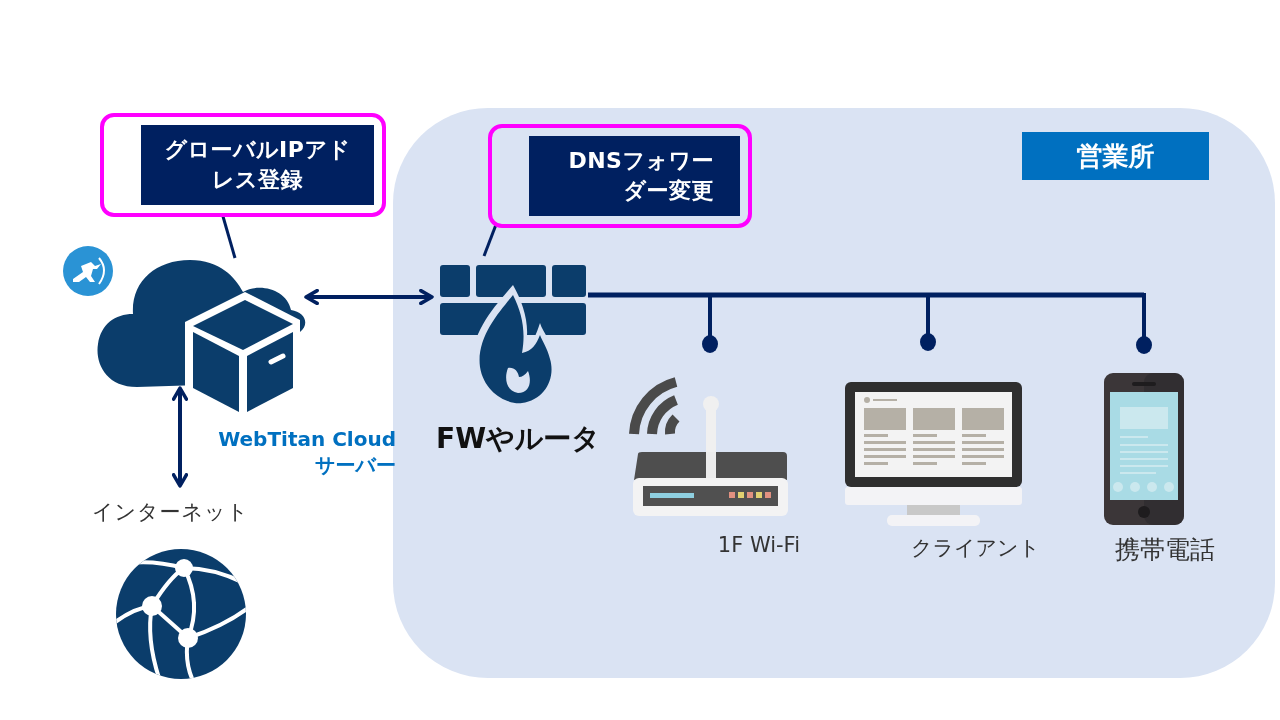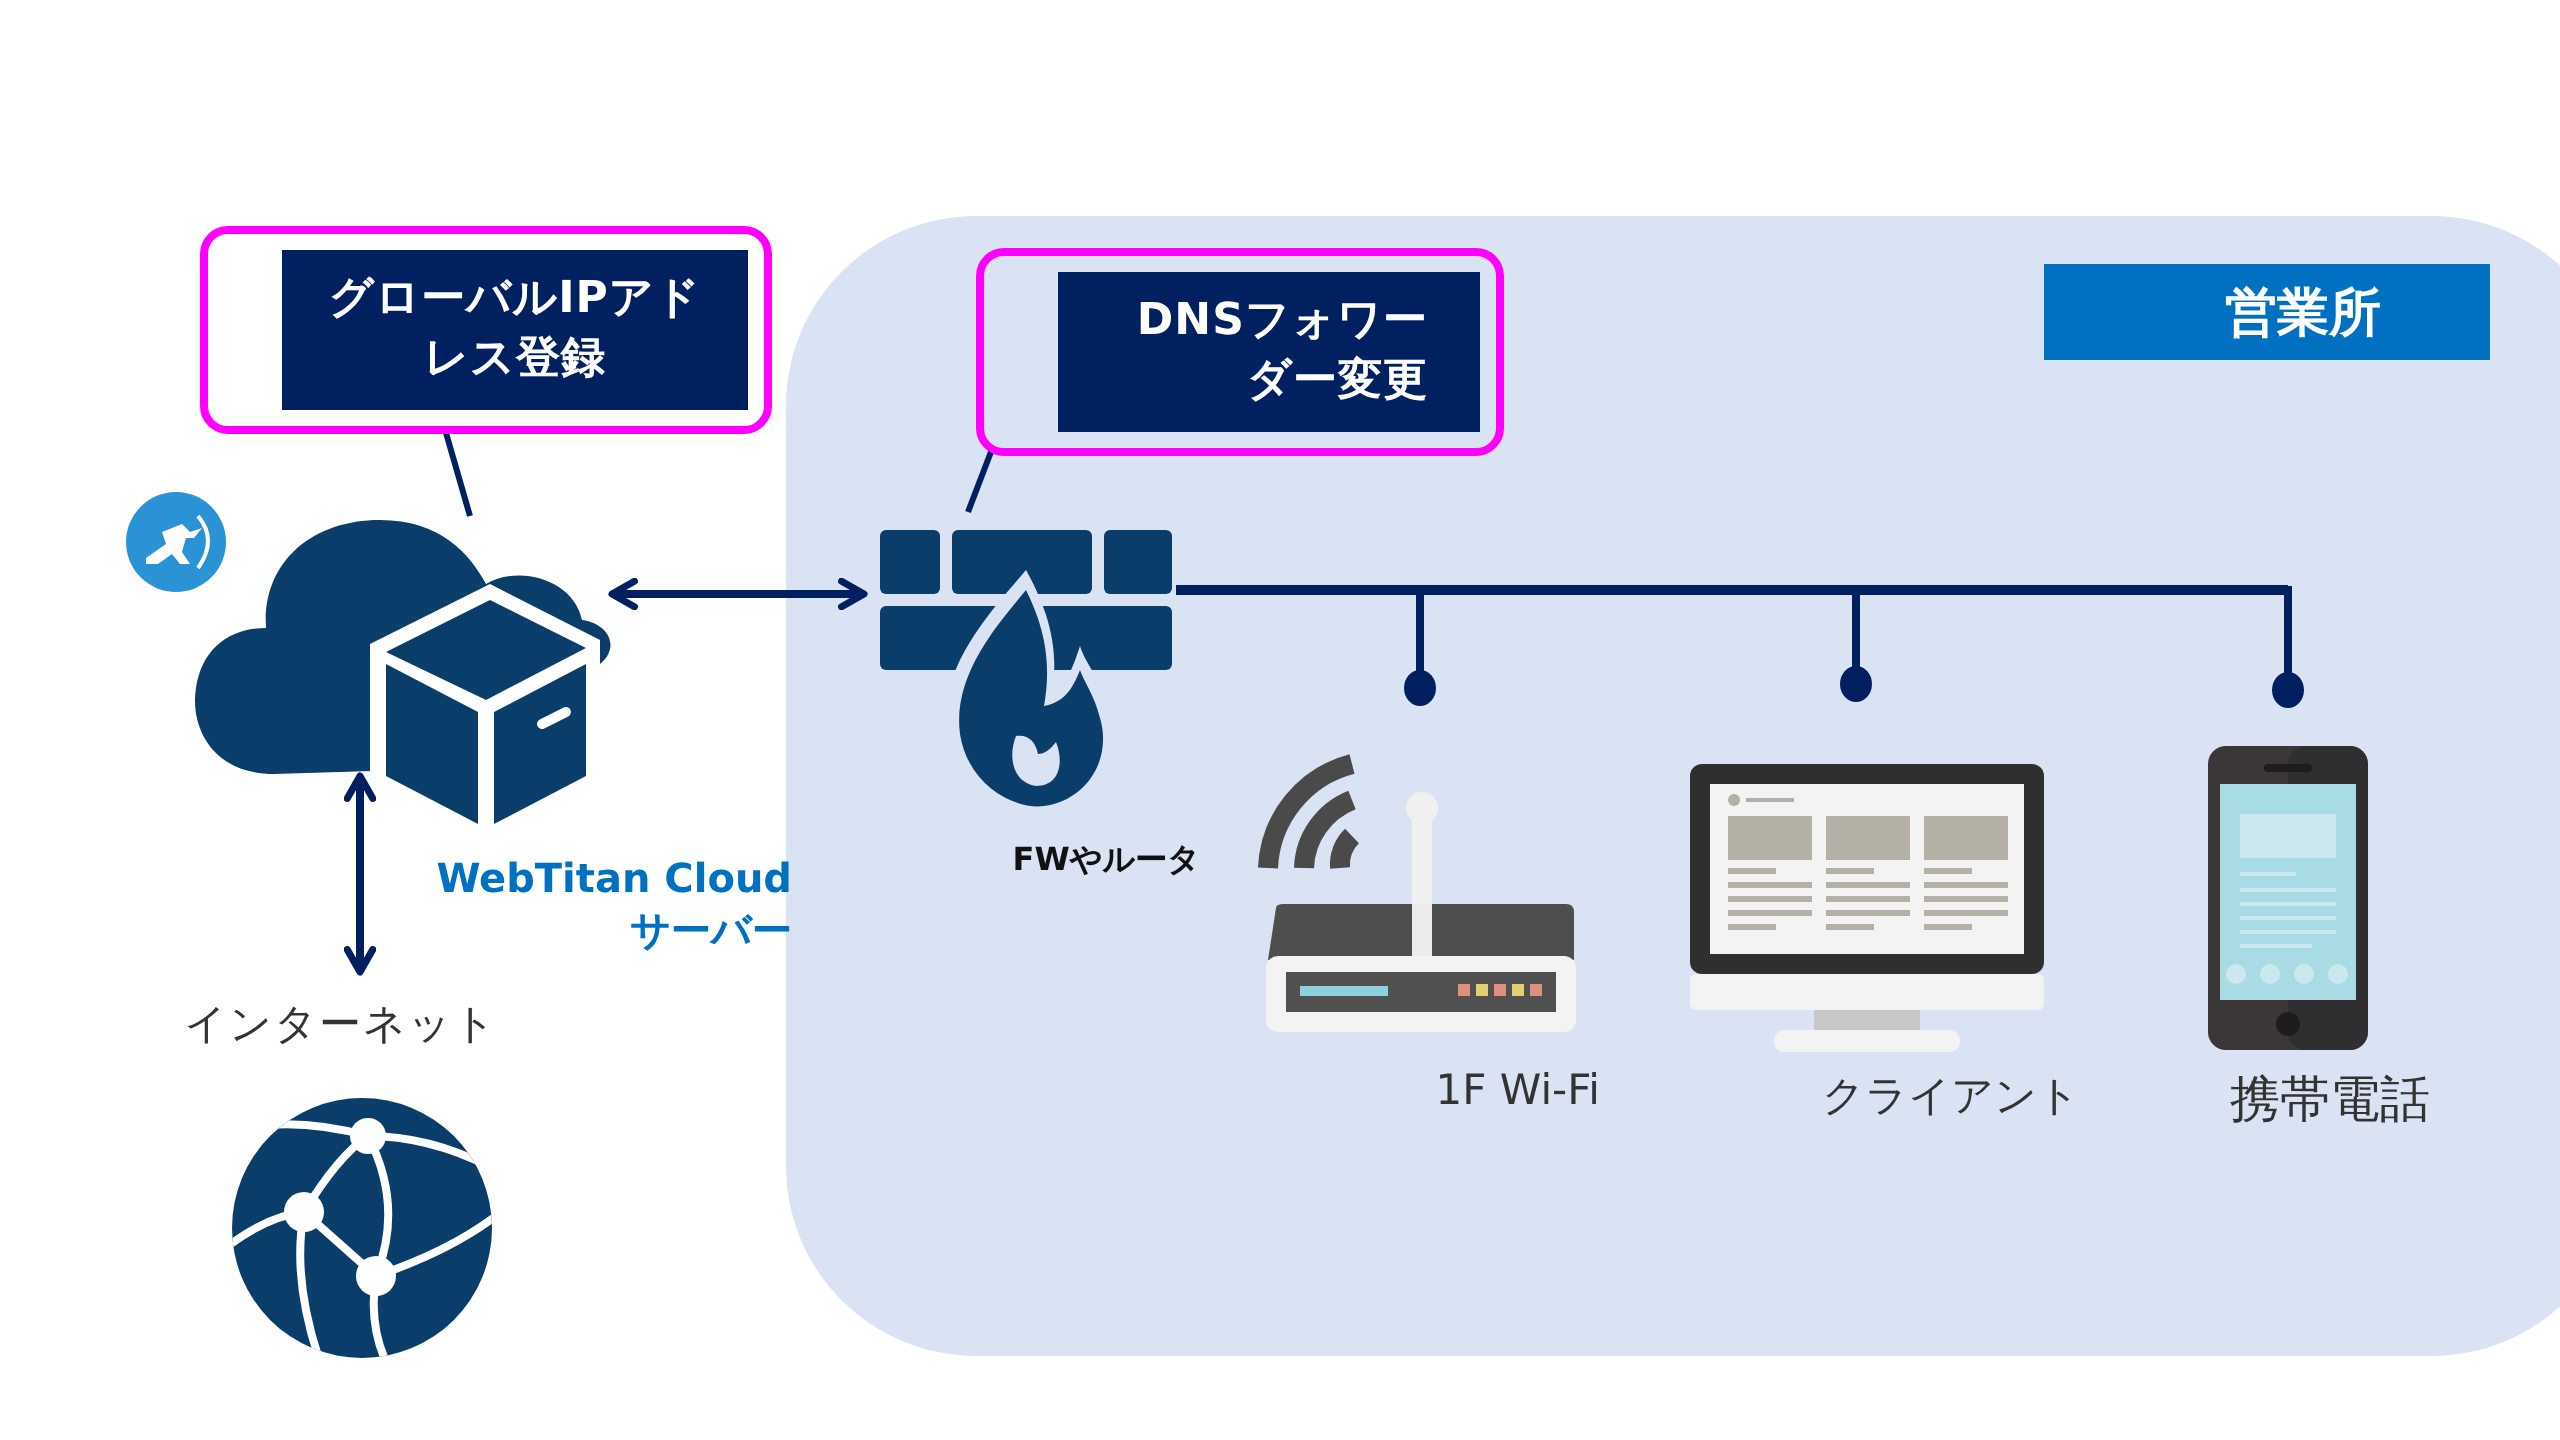--- a/index.html
+++ b/index.html
@@ -1,21 +1,21 @@
 <!DOCTYPE html>
 <html><head>
 <meta charset="utf-8">
 <style>
   html, body { margin: 0; padding: 0; }
   body {
     width: 1280px; height: 720px; position: relative; overflow: hidden;
     background: #ffffff;
     font-family: "DejaVu Sans", "Liberation Sans", sans-serif;
   }
-  .abs { position: absolute; padding-left: 36px; }
+  .abs { position: absolute; }
   #office-region {
     left: 393px; top: 108px; width: 882px; height: 570px;
     background: #dae3f3; border-radius: 95px;
   }
   .callout {
     position: absolute; border: 4px solid #ff00ff; border-radius: 14px;
     background: #ffffff;
   }
   .callout-inner {
     position: absolute; left: 8px; top: 8px; right: 8px; bottom: 8px;
@@ -31,21 +31,21 @@
     left: 1022px; top: 132px; width: 187px; height: 48px;
     background: #0070c0; color: #ffffff; font-size: 26px; font-weight: bold;
     display: flex; align-items: center; justify-content: center;
   }
   .label { position: absolute; text-align: right; color: #222; }
   #label-webtitan {
     left: 186px; top: 426px; width: 210px; color: #0070c0; font-weight: bold;
     font-size: 20px; line-height: 26px;
   }
   #label-internet { left: 92px; top: 498px; width: 180px; font-size: 21px; text-align: left; letter-spacing: 1px; color:#333; }
-  #label-fw { left: 430px; top: 420px; width: 170px; font-size: 16px; font-weight: bold; color: #111; }
+  #label-fw { left: 430px; top: 420px; width: 170px; font-size: 28px; font-weight: bold; color: #111; }
   #label-wifi { left: 620px; top: 533px; width: 180px; font-size: 21px; color: #333; }
   #label-client { left: 830px; top: 533px; width: 210px; font-size: 21px; line-height: 30px; color: #333; }
   #label-phone { left: 1075px; top: 533px; width: 140px; font-size: 25px; color: #333; }
   svg { position: absolute; overflow: visible; }
 </style>
 </head>
 <body>
 
 <div id="office-region" class="abs"></div>
 

